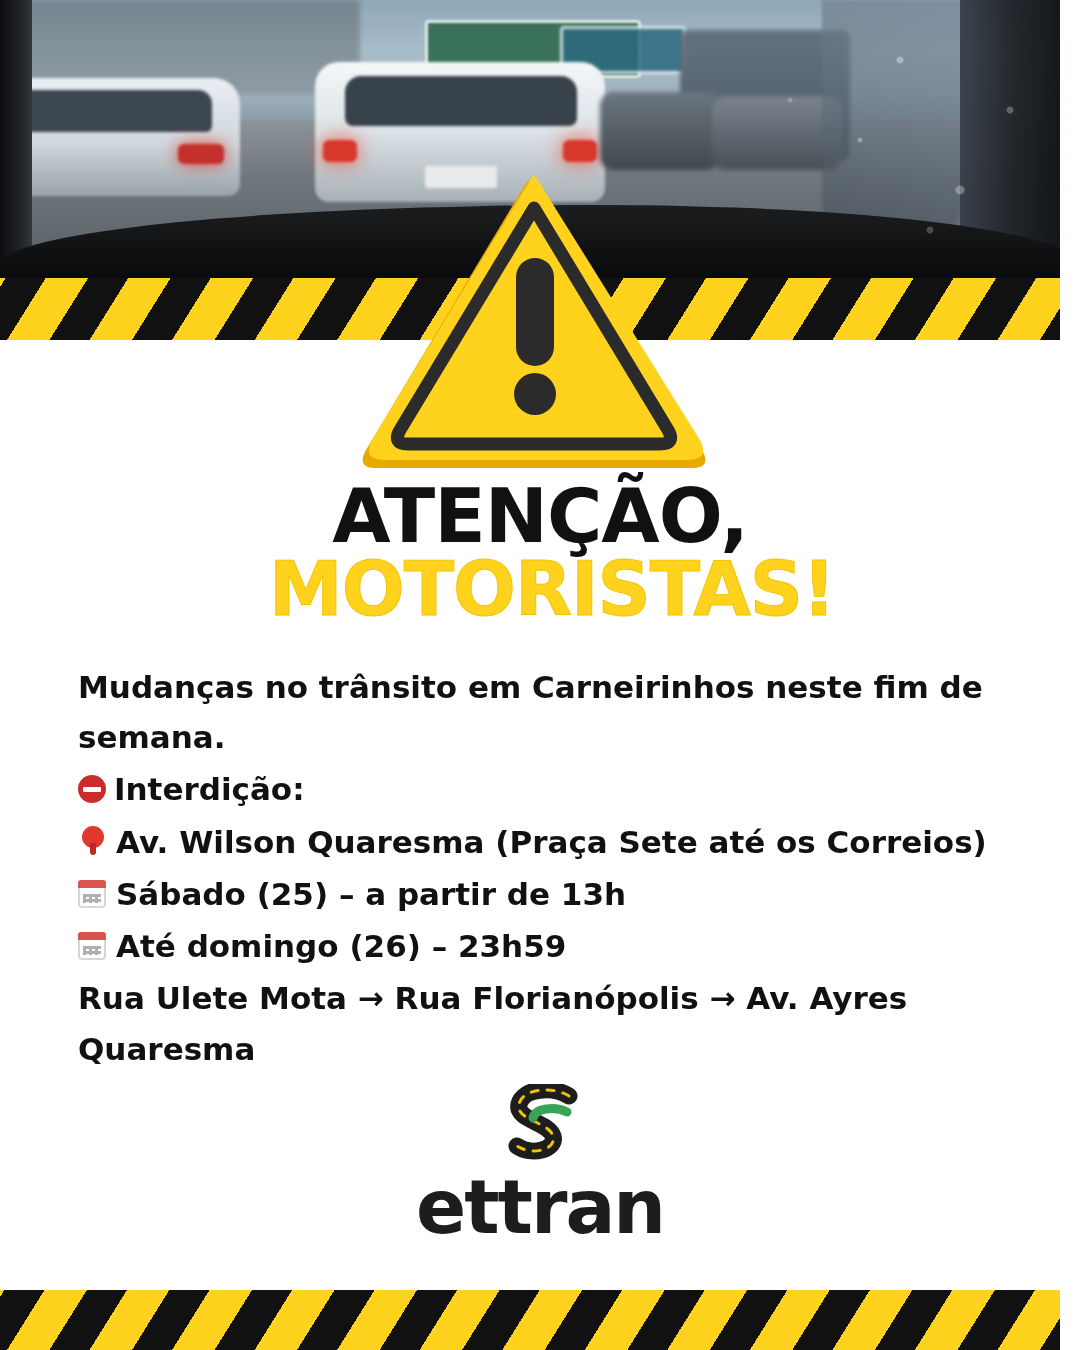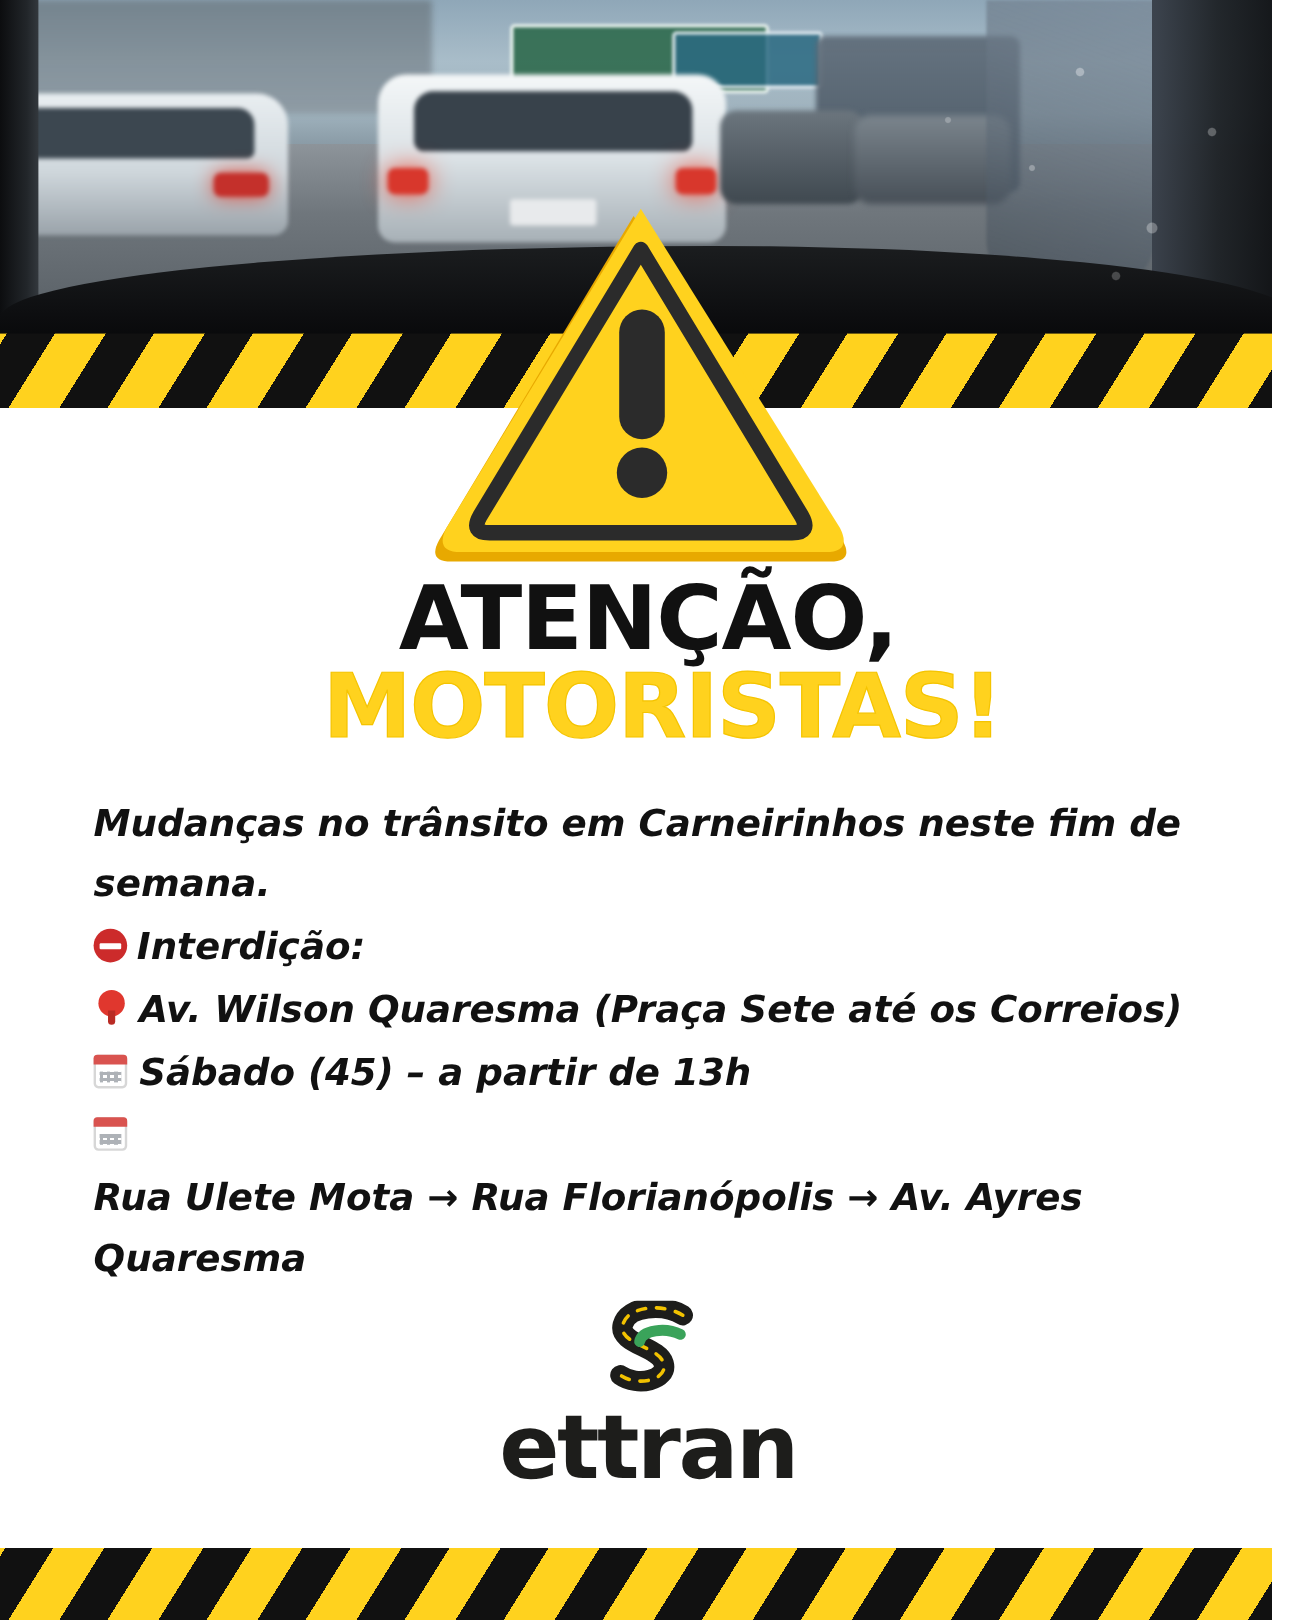--- a/index.html
+++ b/index.html
@@ -234,21 +234,20 @@
     top: 662px;
     width: 930px;
     color: #111111;
     font-family: "DejaVu Sans", sans-serif;
     font-weight: 700;
     font-size: 31px;
     line-height: 1.62;
   }
   .body-copy p {
     margin: 0 0 2px 0;
-    font-style: italic;
   }
   .ico {
     display: inline-block;
     vertical-align: -3px;
     margin-right: 8px;
   }
   .ico-noentry {
     width: 28px; height: 28px;
     border-radius: 50%;
     background: #cc2b2b;
@@ -409,25 +408,25 @@
 
     <p>
       <span class="ico ico-noentry"></span><span>Interdição:</span>
     </p>
 
     <p>
       <span class="ico ico-pin"></span><span>Av. Wilson Quaresma (Praça Sete até os Correios)</span>
     </p>
 
     <p>
-      <span class="ico ico-cal"></span><span>Sábado (45) – a partir de 13h</span>
+      <span class="ico ico-cal"></span><span>Sábado (25) – a partir de 13h</span>
     </p>
 
     <p>
-      <span class="ico ico-cal"></span>
+      <span class="ico ico-cal"></span><span>Até domingo (26) – 23h59</span>
     </p>
 
 
     <p>Rua Ulete Mota → Rua Florianópolis → Av. Ayres Quaresma</p>
   </div>
 
   <div class="logo">
     <span class="logo-inner">
       <span class="logo-mark">
         <svg width="74" height="86" viewBox="0 0 74 86" xmlns="http://www.w3.org/2000/svg">

